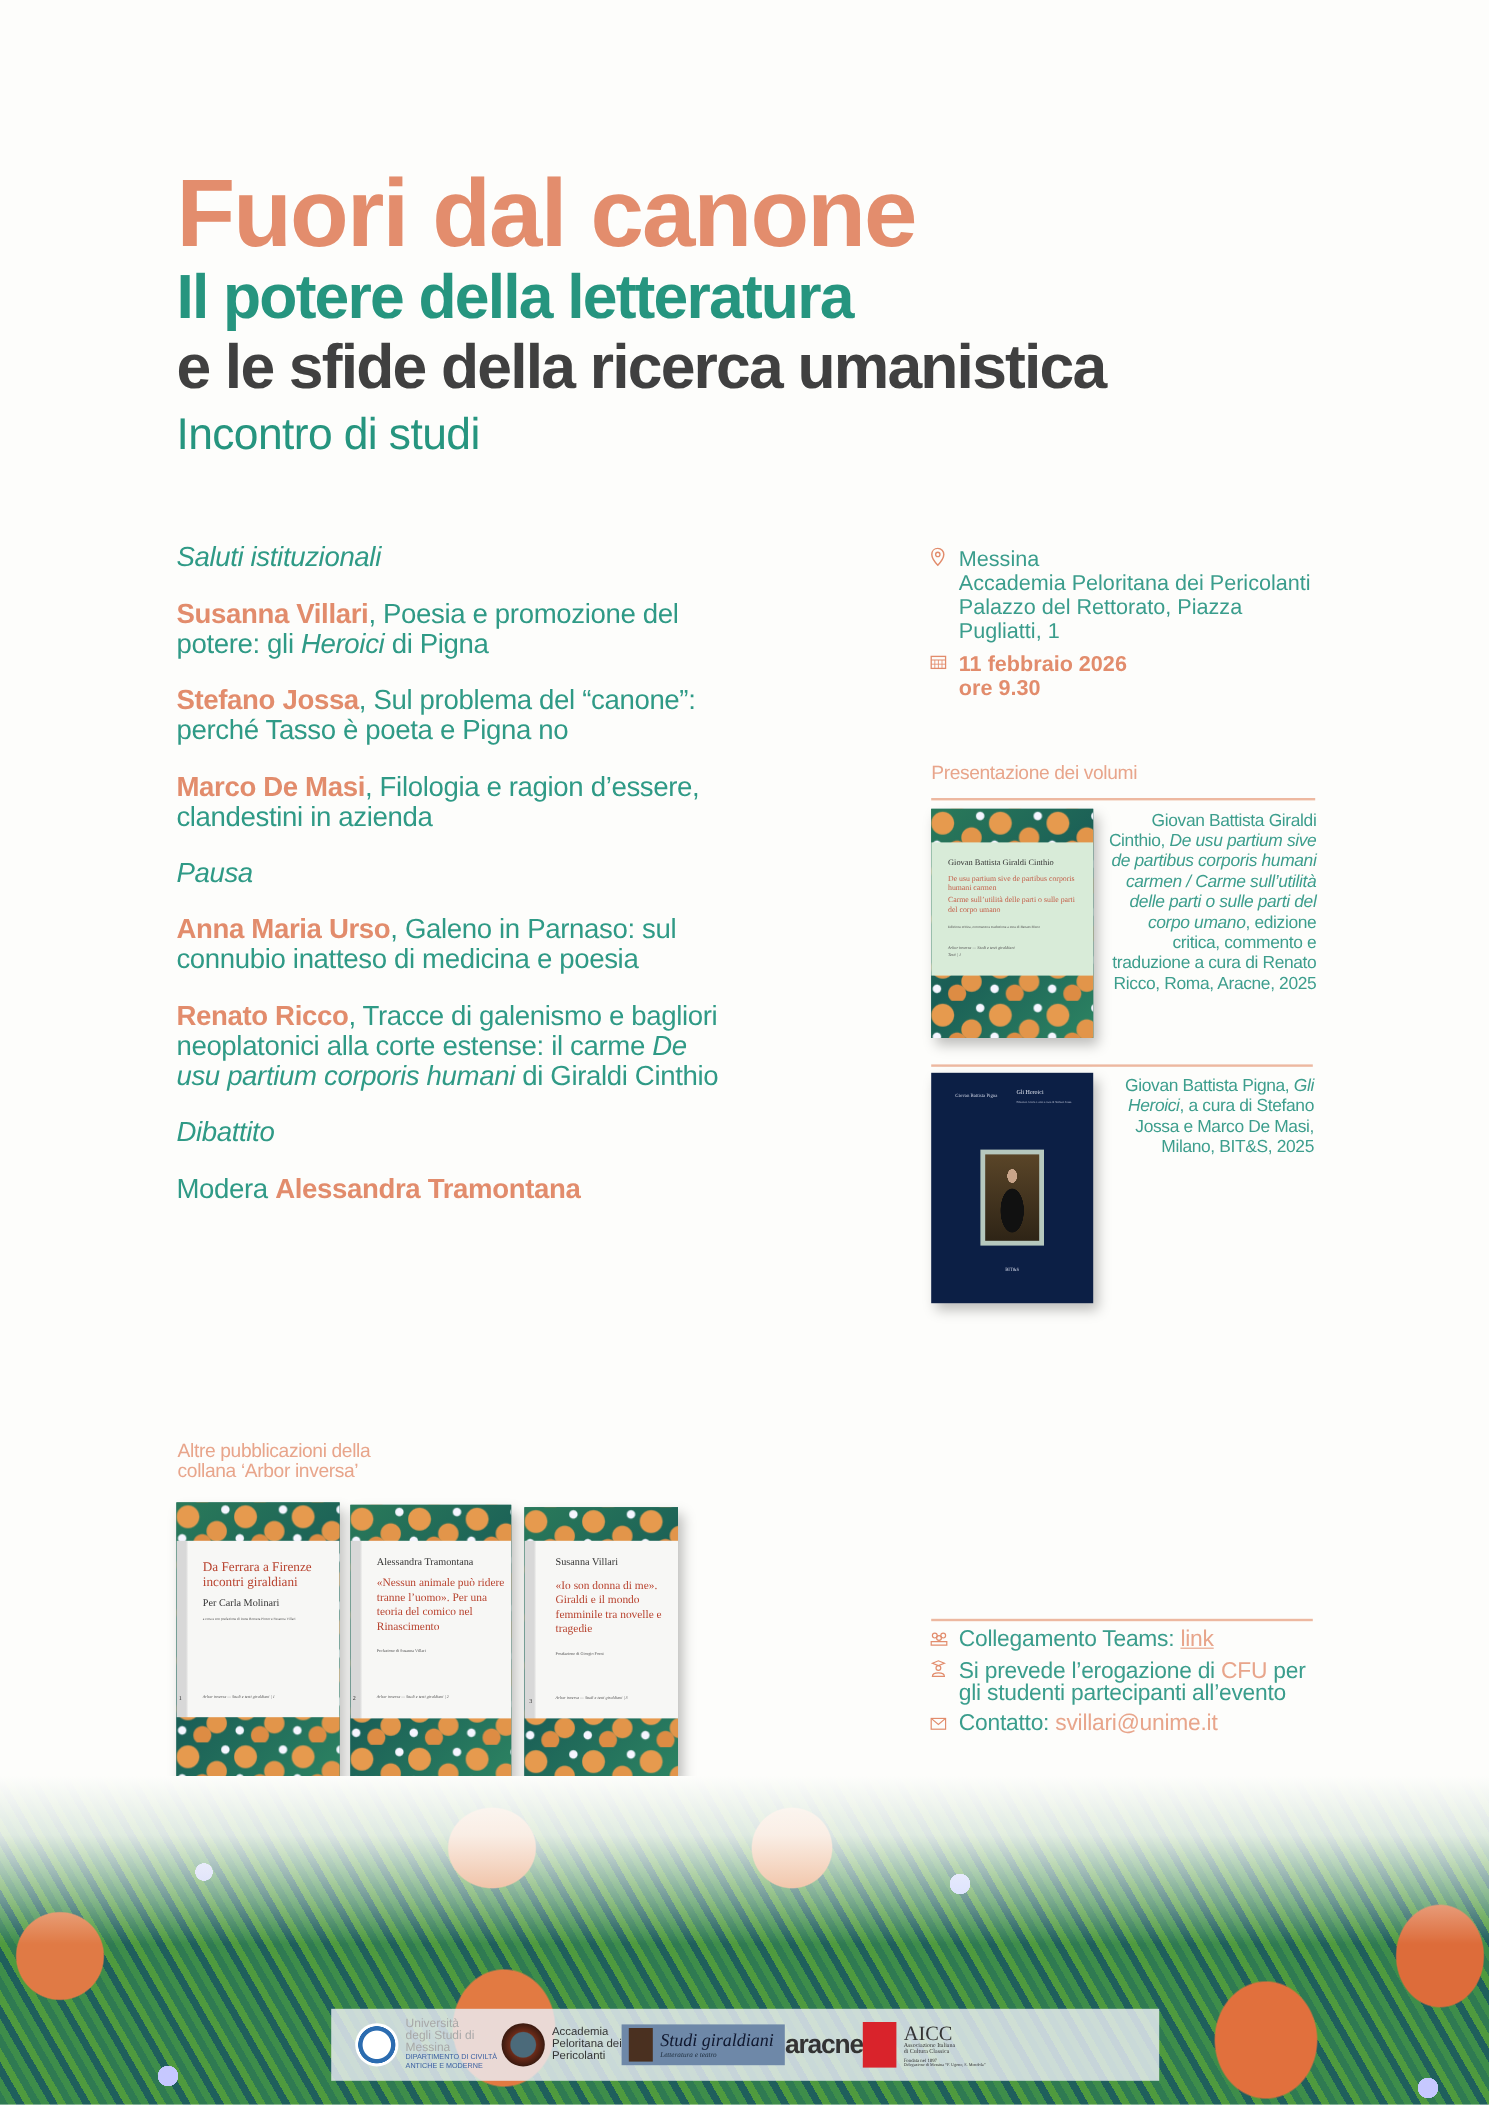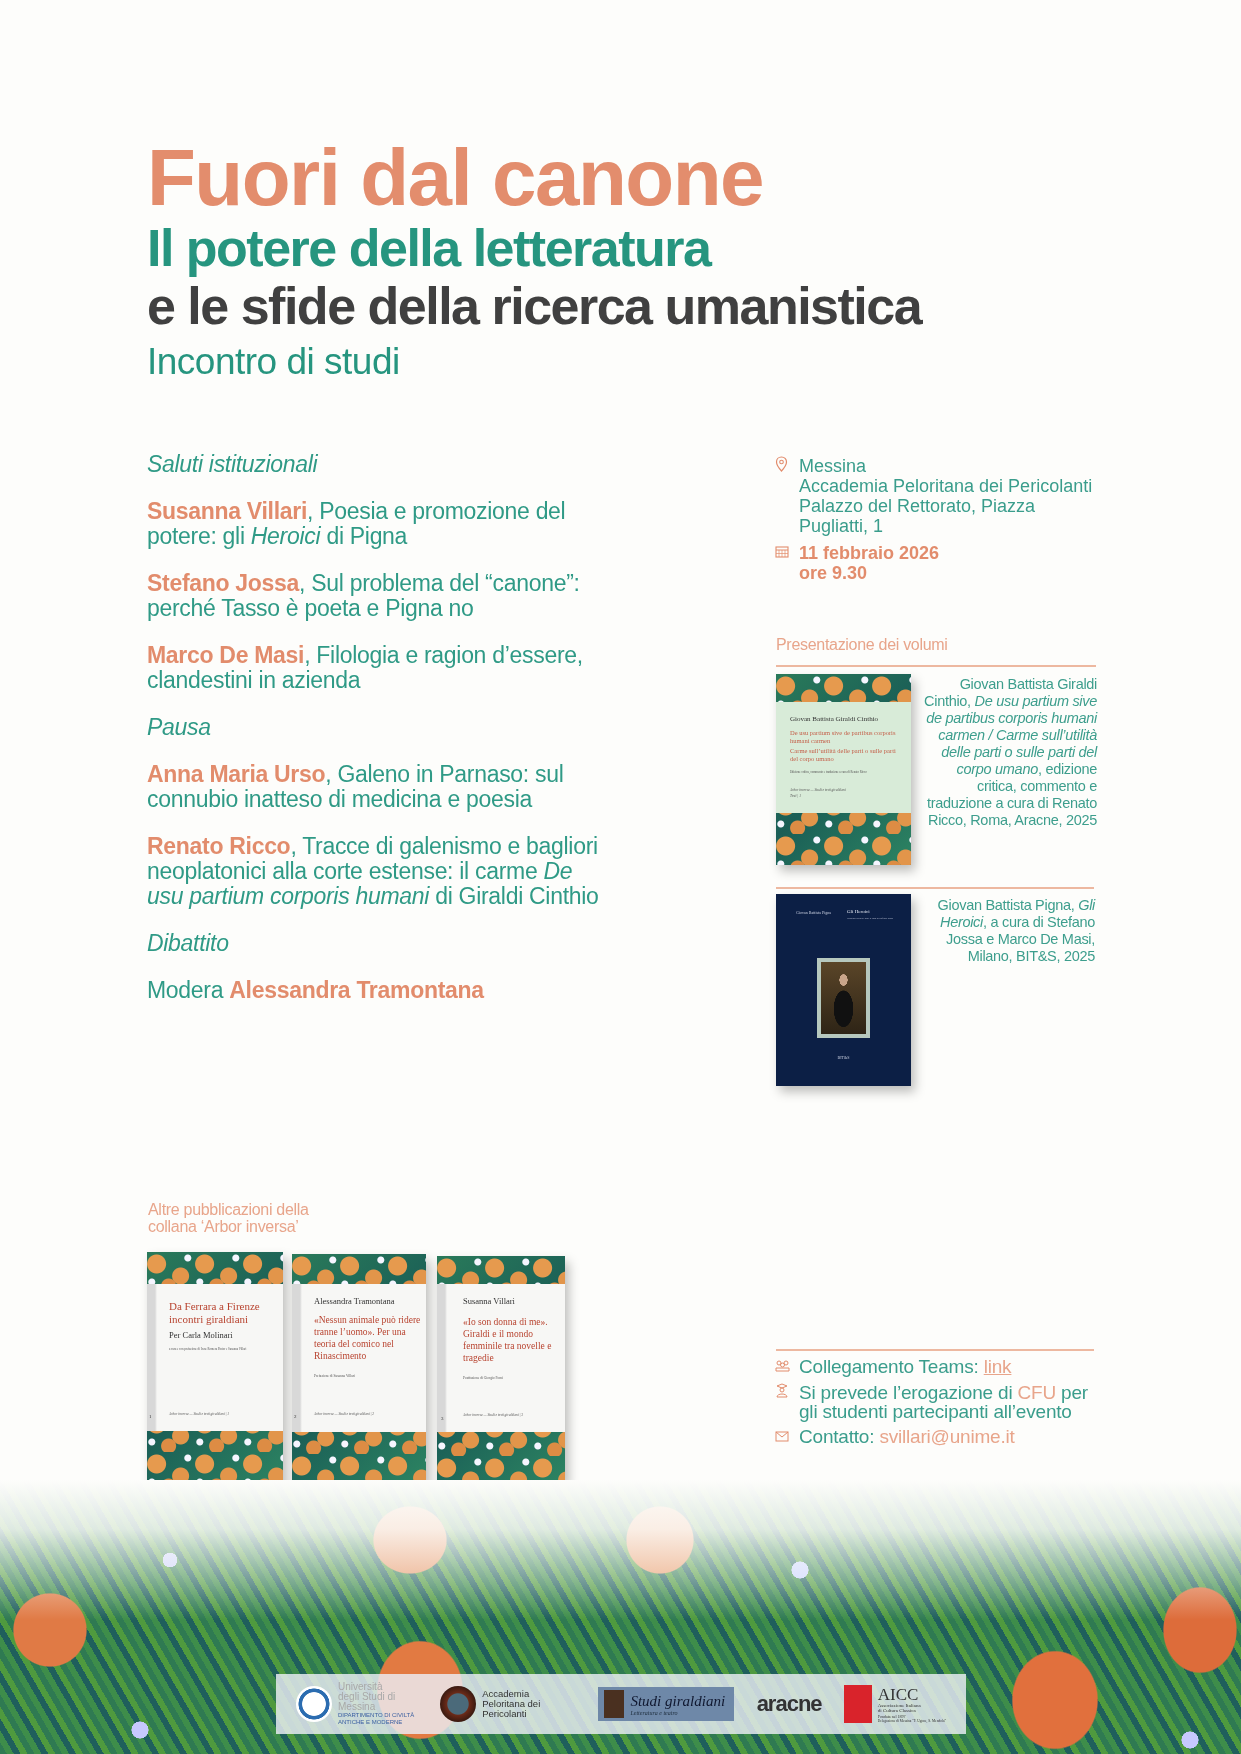--- a/index.html
+++ b/index.html
@@ -74,21 +74,21 @@
       radial-gradient(circle 12px at 170px 80px, #c6cdfa 60%, transparent 62%),
       repeating-linear-gradient(60deg, #2f7a52 0 6px, #3e8d4a 6px 12px, #1f5f5c 12px 18px, #4f9a3e 18px 24px);
   }
   #bottom-fade {
     left: 0; top: 1480px; width: 1241px; height: 140px;
     background: linear-gradient(to bottom, #fdfdfb 0%, rgba(253,253,251,0.85) 35%, rgba(253,253,251,0.35) 75%, rgba(253,253,251,0) 100%);
   }
   #logo-bar {
     left: 276px; top: 1674px; width: 690px; height: 60px;
     background: rgba(235, 238, 245, 0.82);
-    display: flex; align-items: center; justify-content: space-between;
+    display: flex; align-items: center; justify-content: flex-start;
     padding: 0 20px; box-sizing: border-box;
   }
   .logo { display: flex; align-items: center; gap: 6px; }
   .seal { width: 36px; height: 36px; border-radius: 50%; }
   .logo-text { font-size: 9.5px; line-height: 10px; color: #555; }
 </style>
 </head>
 <body>
 
 <div id="title-main" class="abs">Fuori dal canone</div>
@@ -271,21 +271,21 @@
     </div>
   </div>
   <div class="logo">
     <div class="seal" style="background:radial-gradient(circle,#4b6a7a 40%,#6b2a18 44%,#3a1a10 70%);"></div>
     <div class="logo-text" style="color:#333;">
       <div>Accademia</div>
       <div>Peloritana dei</div>
       <div>Pericolanti</div>
     </div>
   </div>
-  <div class="logo" style="background:#6e88a8; padding:3px 6px; height:34px; width:136px; box-sizing:border-box;margin-left:36px;">
+  <div class="logo" style="background:#6e88a8; padding:3px 6px; height:34px; width:136px; box-sizing:border-box;">
     <div style="width:20px; height:28px; background:#4a3020;"></div>
     <div>
       <div style="font-family:'Liberation Serif',serif; font-style:italic; font-size:15px; color:#101830;">Studi giraldiani</div>
       <div style="font-family:'Liberation Serif',serif; font-style:italic; font-size:6px; color:#203040;">Letteratura e teatro</div>
     </div>
   </div>
   <div class="logo">
     <div style="font-size:22px; font-weight:700; color:#333; letter-spacing:-1px;">aracne</div>
   </div>
   <div class="logo">

